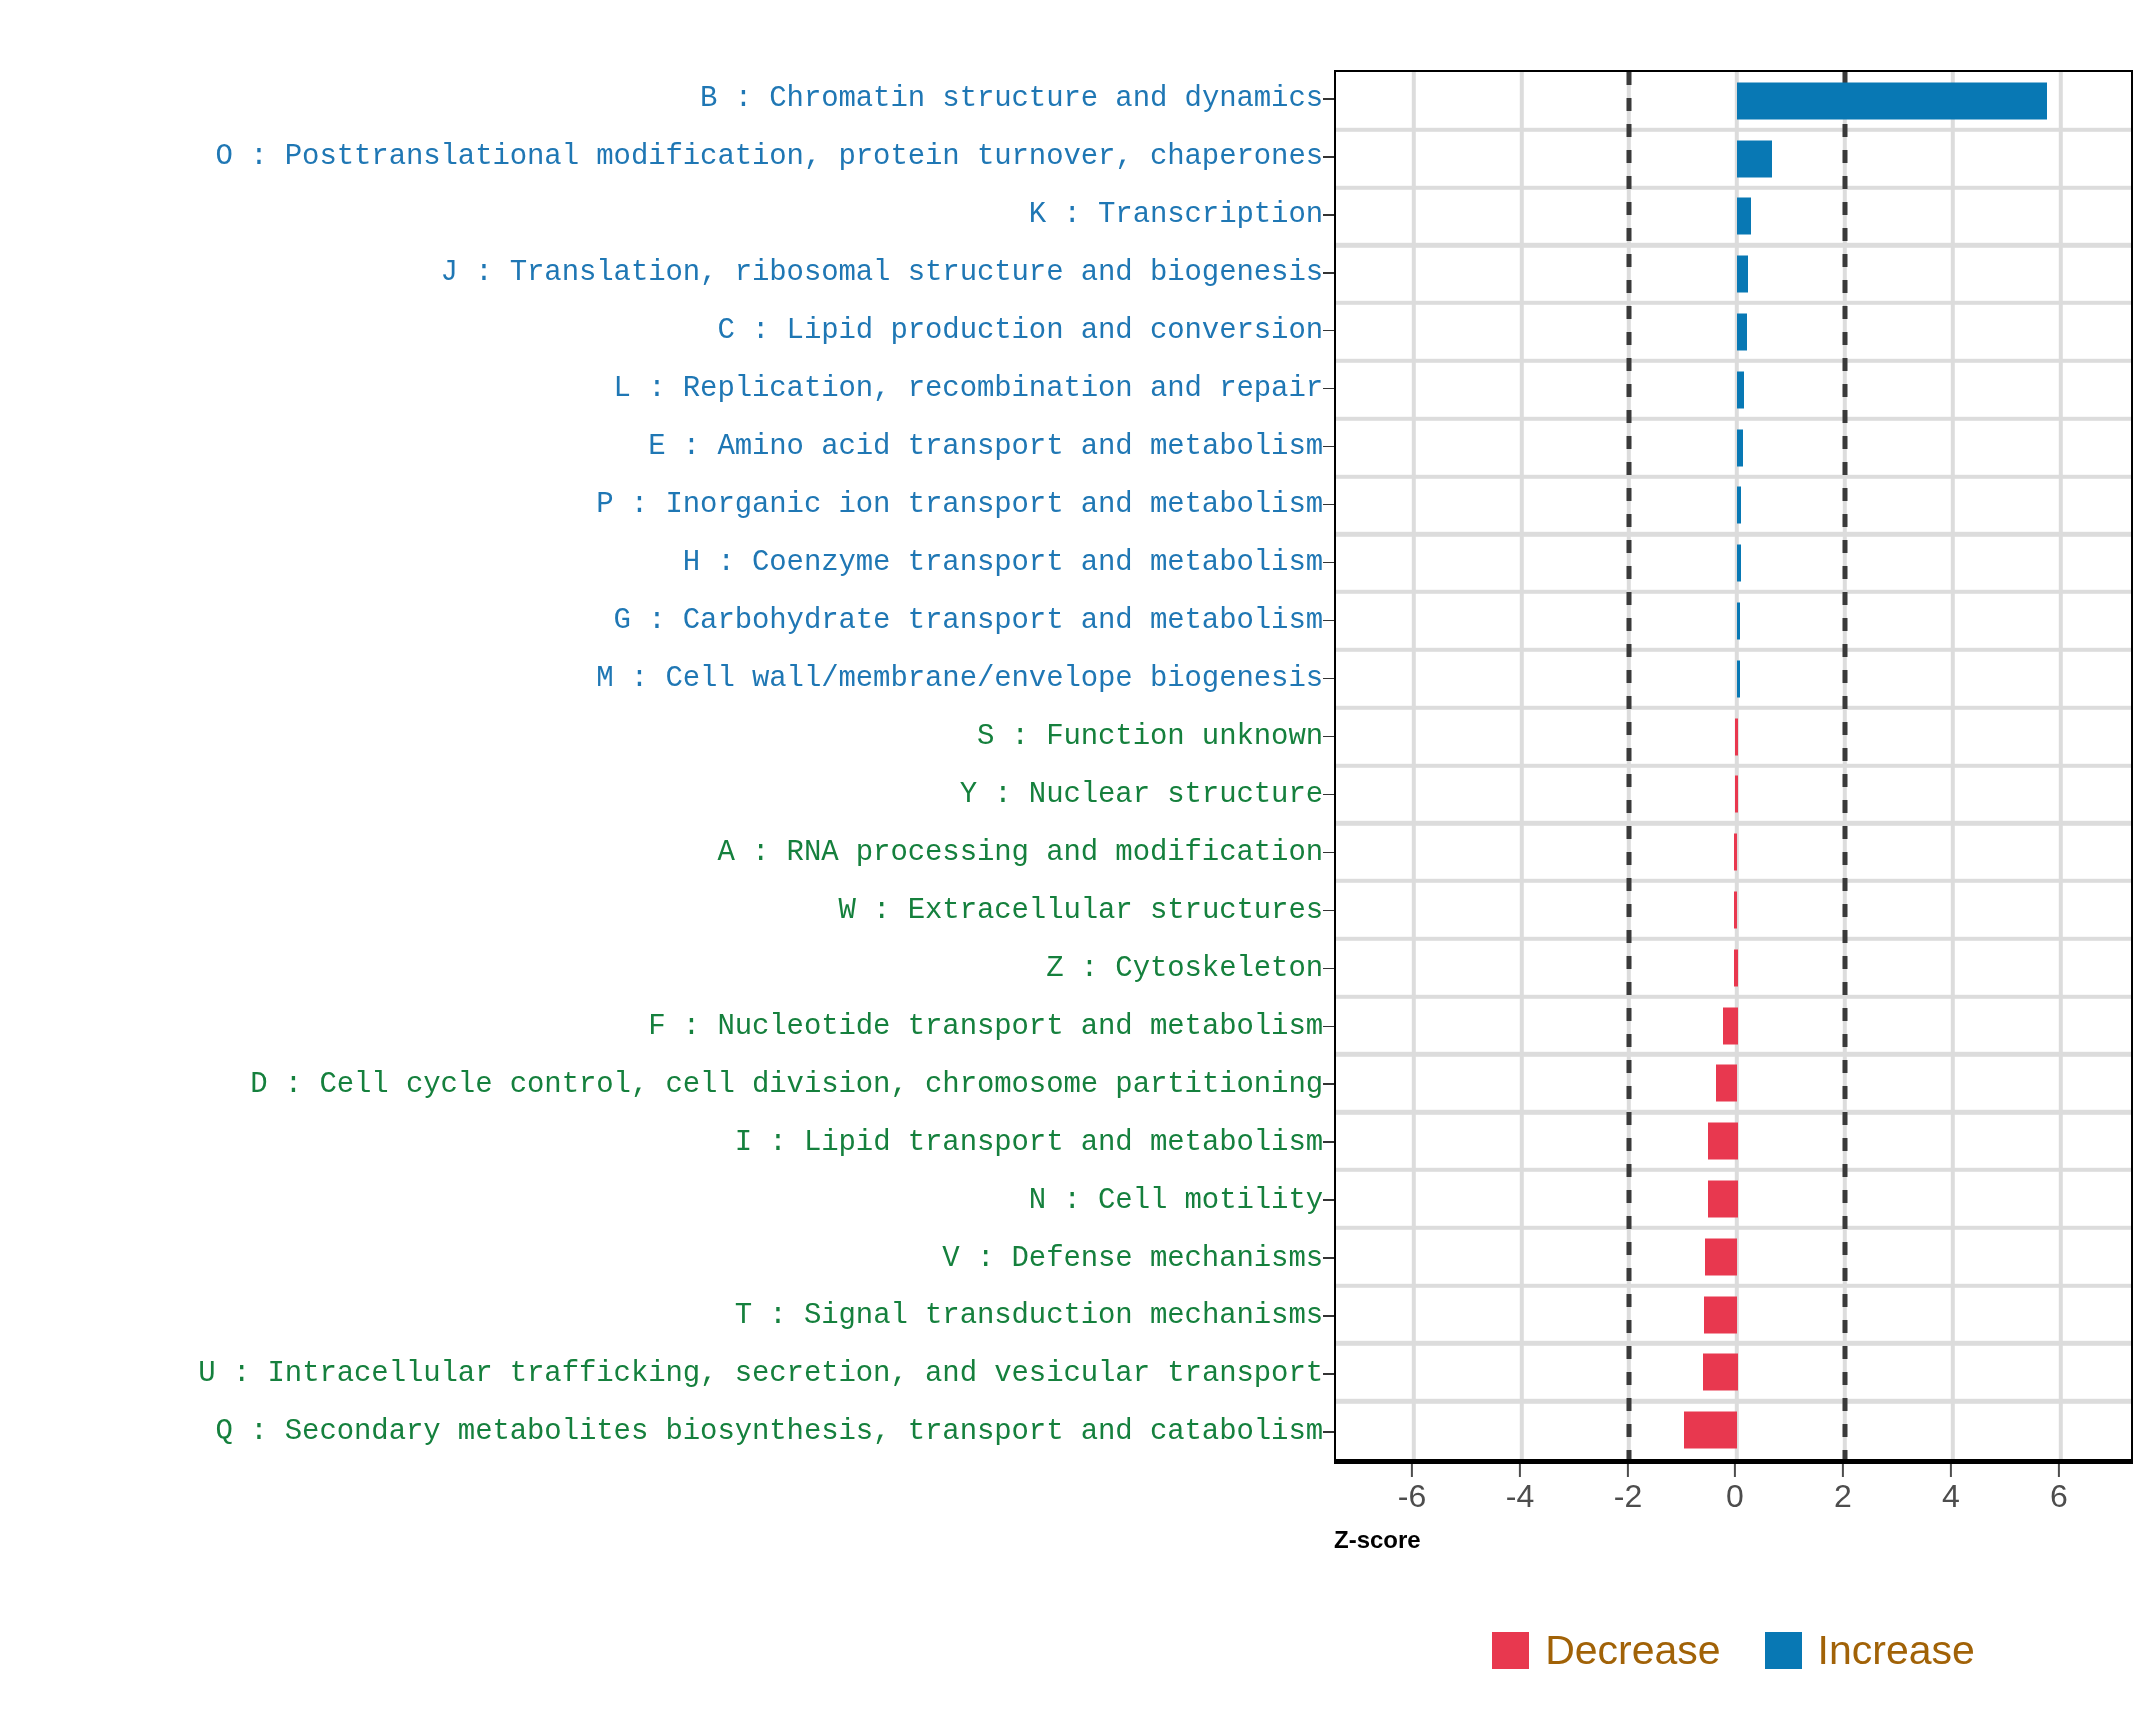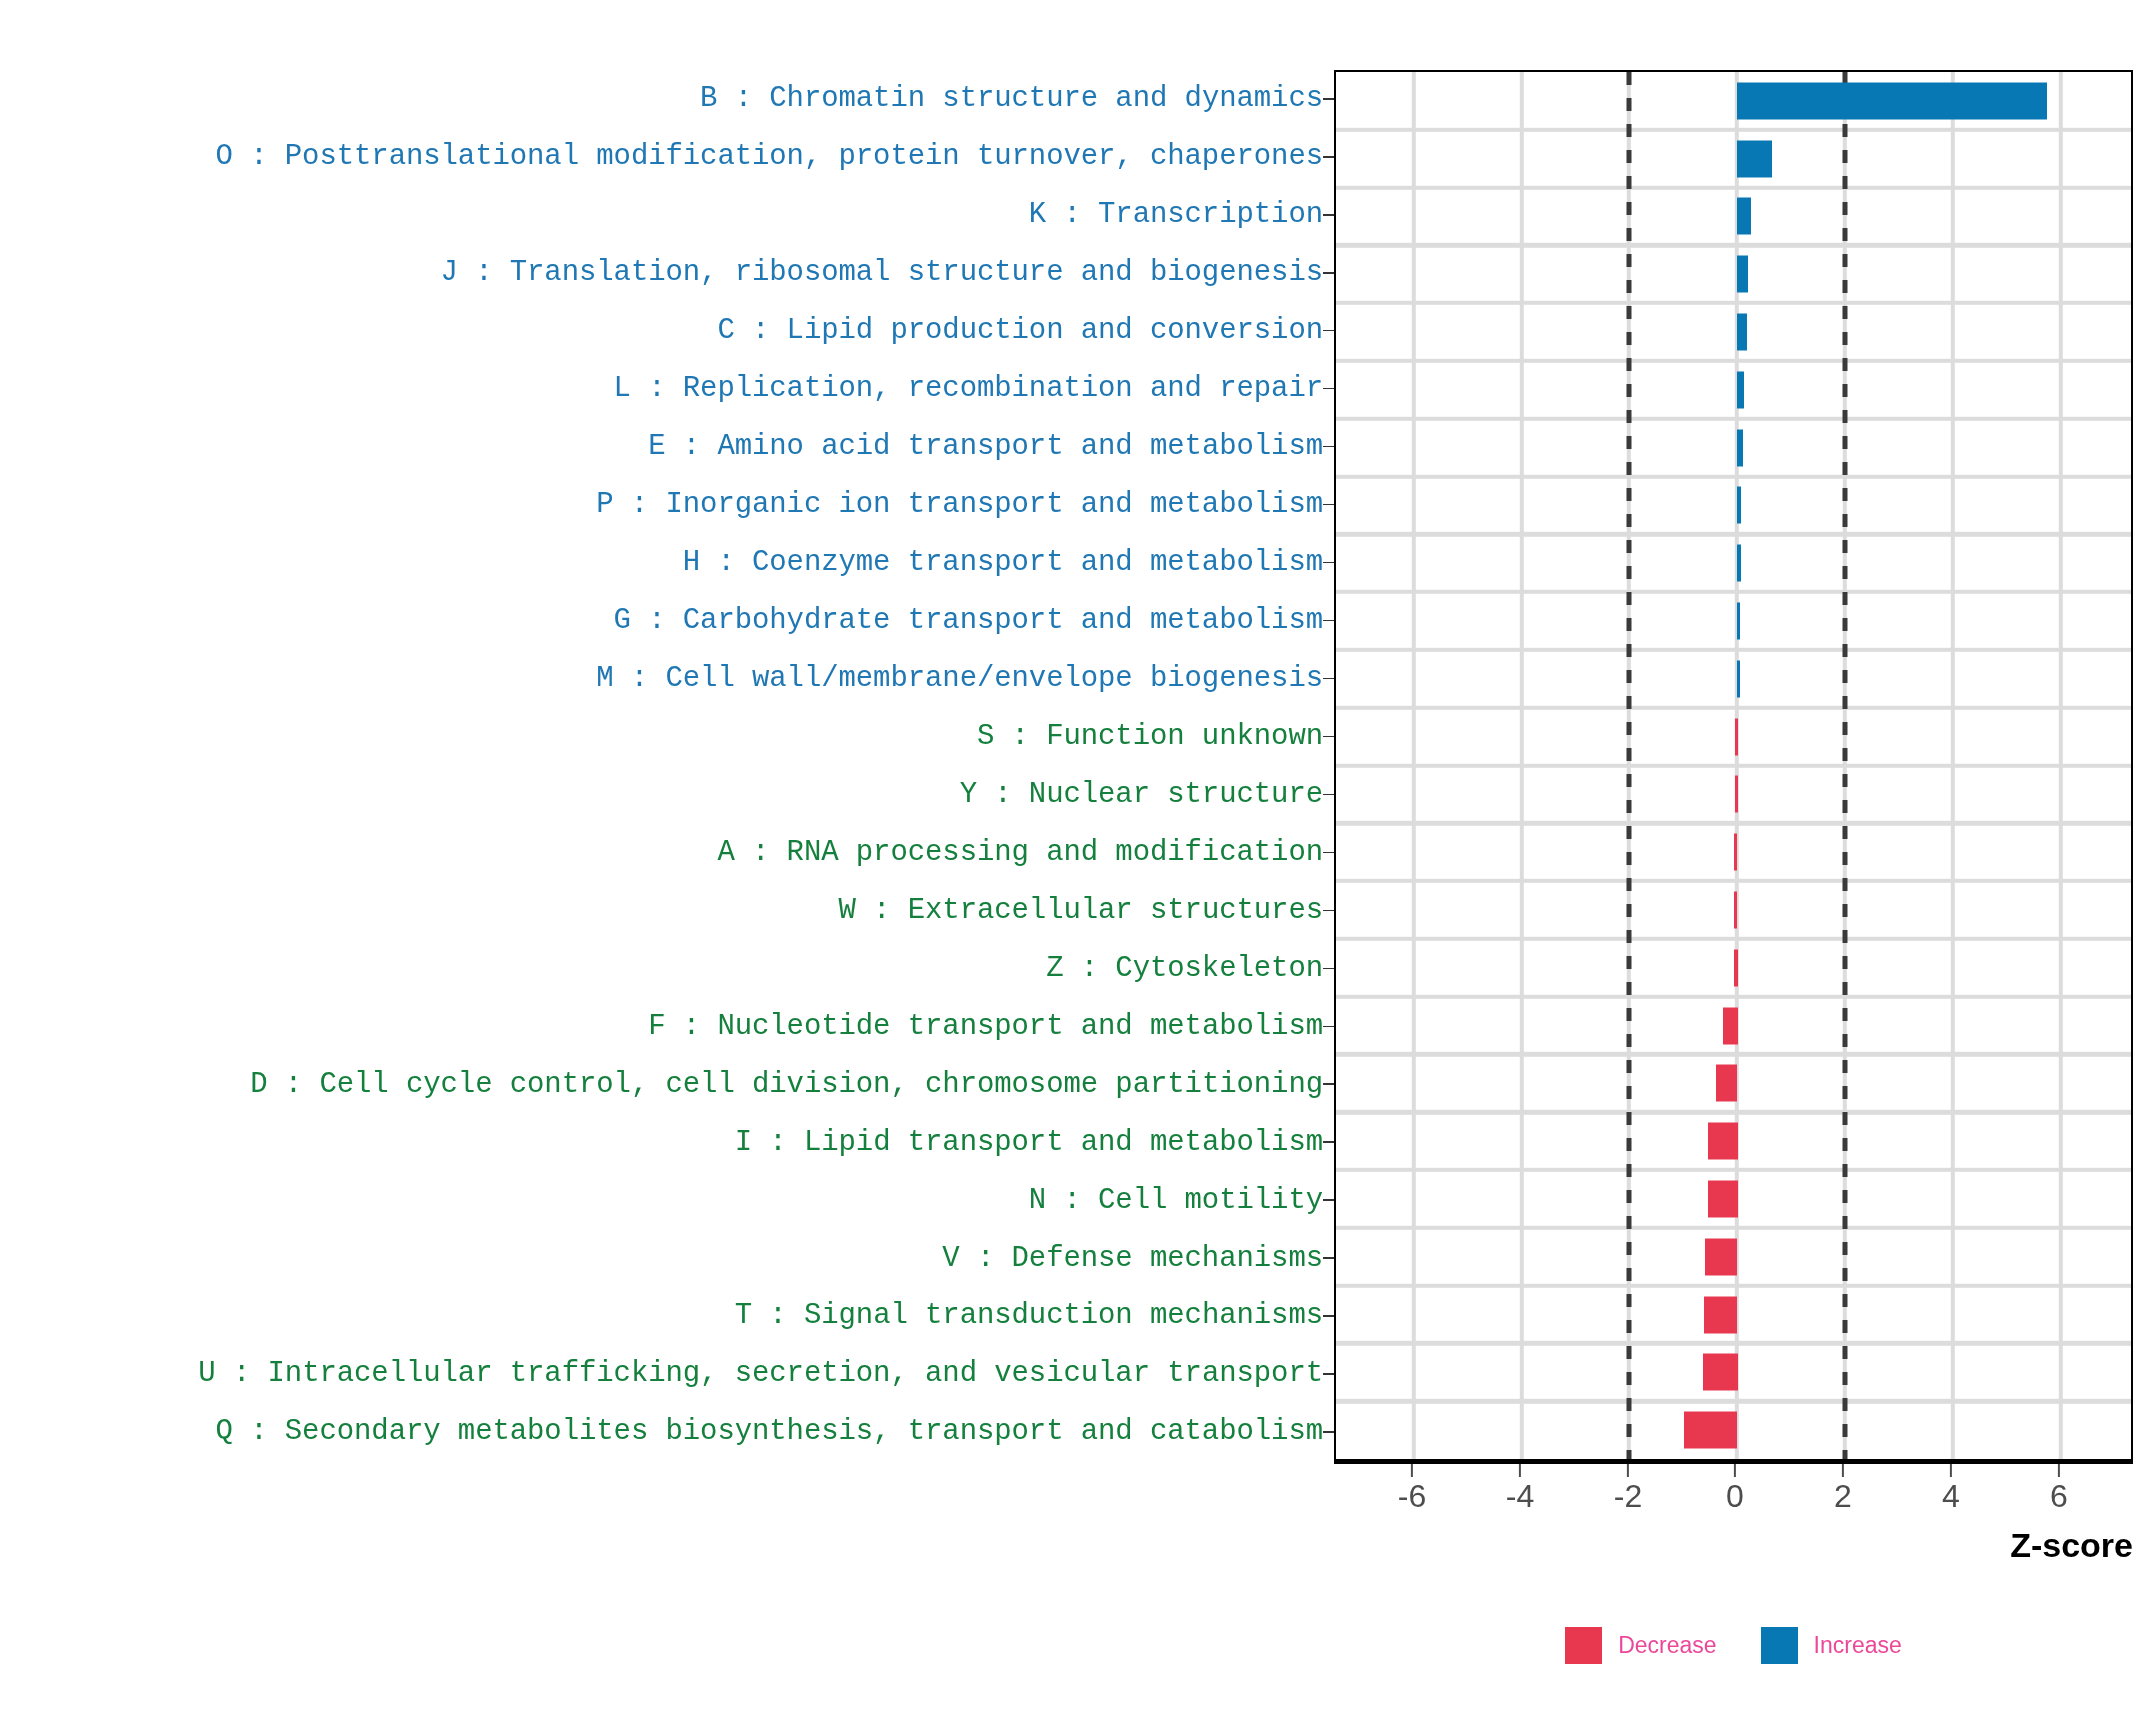--- a/index.html
+++ b/index.html
@@ -144,22 +144,22 @@
     font-size: 32px;
     color: #4d4d4d;
     transform: translateX(-50%);
     white-space: nowrap;
   }
   #xaxis-title {
     position: absolute;
     top: 1526px;
     left: 1334px;
     width: 799px;
-    text-align: right;
-    font-size: 34px;
+    text-align: left;
+    font-size: 24px;
     font-weight: bold;
     color: #000000;
   }
 
   
   #legend {
     position: absolute;
     top: 1627px;
     left: 1334px;
     width: 799px;
@@ -171,22 +171,22 @@
   .legend-item {
     display: flex;
     align-items: center;
     gap: 16px;
   }
   .legend-swatch {
     width: 37px;
     height: 37px;
   }
   .legend-label {
-    font-size: 23px;
-    color: #ec4899;
+    font-size: 41px;
+    color: #a16207;
     white-space: nowrap;
   }
 </style>
 </head>
 <body>
 
 <div id="figure">
 
   <div id="label-col">
       <div class="ylabel-row">

